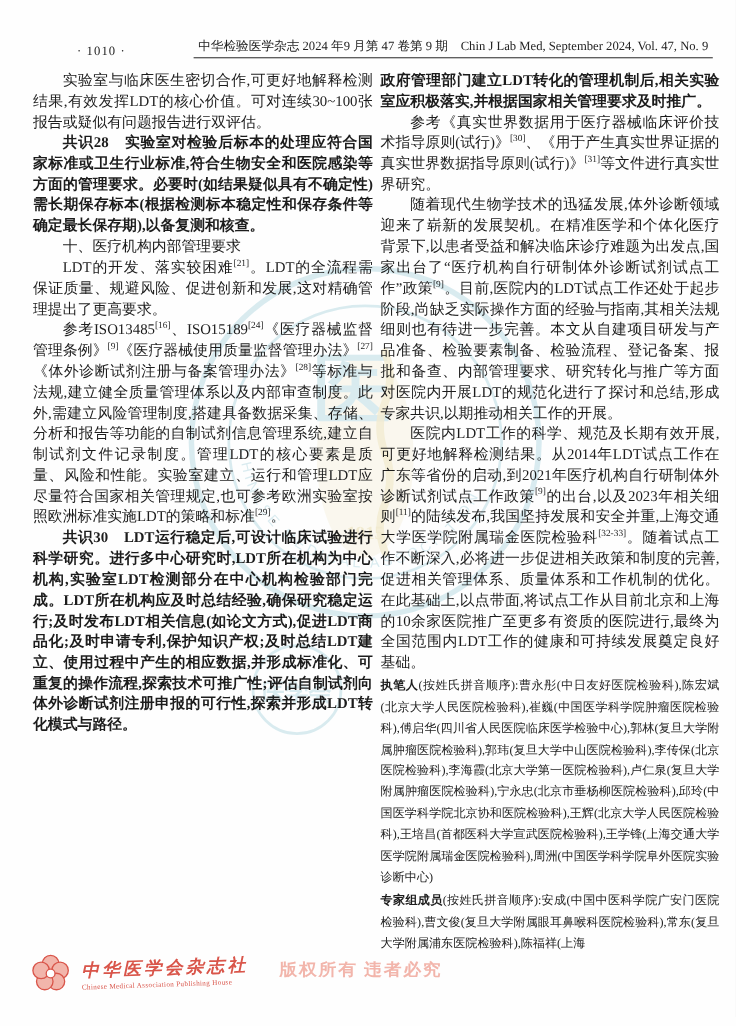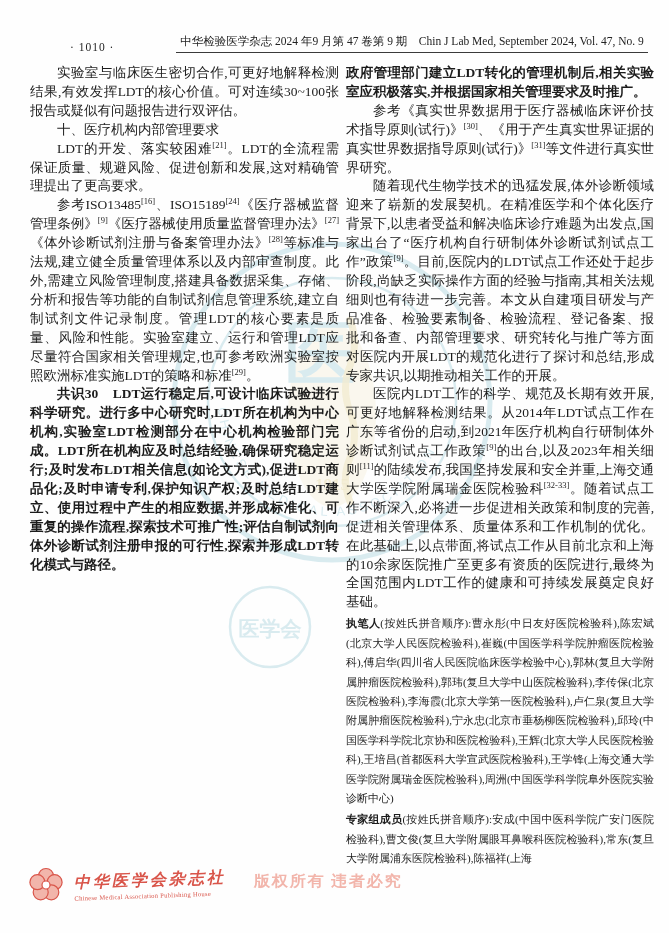--- a/index.html
+++ b/index.html
@@ -50,20 +50,21 @@
     </g>
   </svg>
 
   <div class="header">
     <div class="page-num">· 1010 ·</div>
     <div class="journal-line">中华检验医学杂志 2024 年9 月第 47 卷第 9 期　Chin J Lab Med, September 2024, Vol. 47, No. 9</div>
   </div>
 
   <div class="col col-left">
     <p class="para"><span>实验室与临床医生密切合作,可更好地解释检测结果,有效发挥LDT的核心价值。可对连续30~100张报告或疑似有问题报告进行双评估。</span></p>
+    <p class="para bold"><span>共识28　实验室对检验后标本的处理应符合国家标准或卫生行业标准,符合生物安全和医院感染等方面的管理要求。必要时(如结果疑似具有不确定性)需长期保存标本(根据检测标本稳定性和保存条件等确定最长保存期),以备复测和核查。</span></p>
     <p class="para"><span>十、医疗机构内部管理要求</span></p>
     <p class="para"><span>LDT的开发、落实较困难</span><sup>[21]</sup><span>。LDT的全流程需保证质量、规避风险、促进创新和发展,这对精确管理提出了更高要求。</span></p>
     <p class="para"><span>参考ISO13485</span><sup>[16]</sup><span>、ISO15189</span><sup>[24]</sup><span>《医疗器械监督管理条例》</span><sup>[9]</sup><span>《医疗器械使用质量监督管理办法》</span><sup>[27]</sup><span>《体外诊断试剂注册与备案管理办法》</span><sup>[28]</sup><span>等标准与法规,建立健全质量管理体系以及内部审查制度。此外,需建立风险管理制度,搭建具备数据采集、存储、分析和报告等功能的自制试剂信息管理系统,建立自制试剂文件记录制度。管理LDT的核心要素是质量、风险和性能。实验室建立、运行和管理LDT应尽量符合国家相关管理规定,也可参考欧洲实验室按照欧洲标准实施LDT的策略和标准</span><sup>[29]</sup><span>。</span></p>
     <p class="para bold"><span>共识30　LDT运行稳定后,可设计临床试验进行科学研究。进行多中心研究时,LDT所在机构为中心机构,实验室LDT检测部分在中心机构检验部门完成。LDT所在机构应及时总结经验,确保研究稳定运行;及时发布LDT相关信息(如论文方式),促进LDT商品化;及时申请专利,保护知识产权;及时总结LDT建立、使用过程中产生的相应数据,并形成标准化、可重复的操作流程,探索技术可推广性;评估自制试剂向体外诊断试剂注册申报的可行性,探索并形成LDT转化模式与路径。</span></p>
   </div>
 
   <div class="col col-right">
     <p class="para cont bold"><span>政府管理部门建立LDT转化的管理机制后,相关实验室应积极落实,并根据国家相关管理要求及时推广。</span></p>
     <p class="para"><span>参考《真实世界数据用于医疗器械临床评价技术指导原则(试行)》</span><sup>[30]</sup><span>、《用于产生真实世界证据的真实世界数据指导原则(试行)》</span><sup>[31]</sup><span>等文件进行真实世界研究。</span></p>
     <p class="para"><span>随着现代生物学技术的迅猛发展,体外诊断领域迎来了崭新的发展契机。在精准医学和个体化医疗背景下,以患者受益和解决临床诊疗难题为出发点,国家出台了“医疗机构自行研制体外诊断试剂试点工作”政策</span><sup>[9]</sup><span>。目前,医院内的LDT试点工作还处于起步阶段,尚缺乏实际操作方面的经验与指南,其相关法规细则也有待进一步完善。本文从自建项目研发与产品准备、检验要素制备、检验流程、登记备案、报批和备查、内部管理要求、研究转化与推广等方面对医院内开展LDT的规范化进行了探讨和总结,形成专家共识,以期推动相关工作的开展。</span></p>

